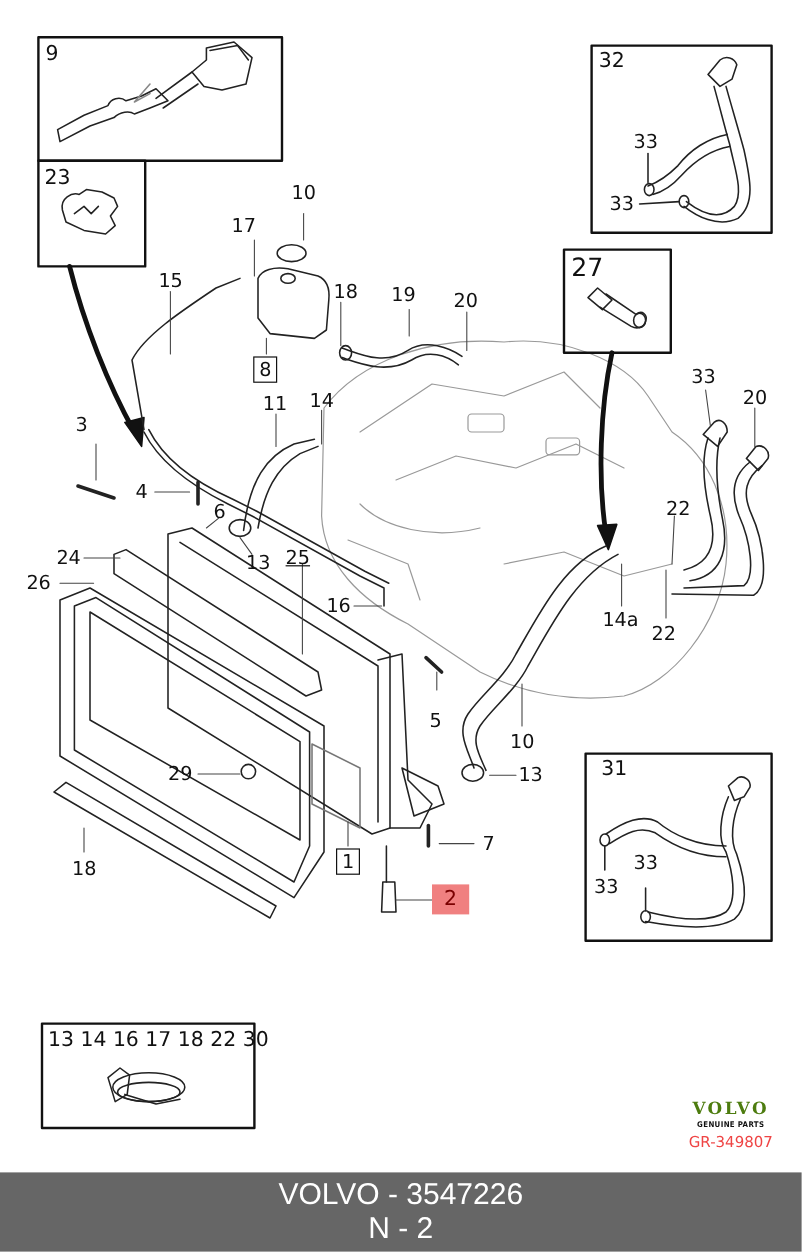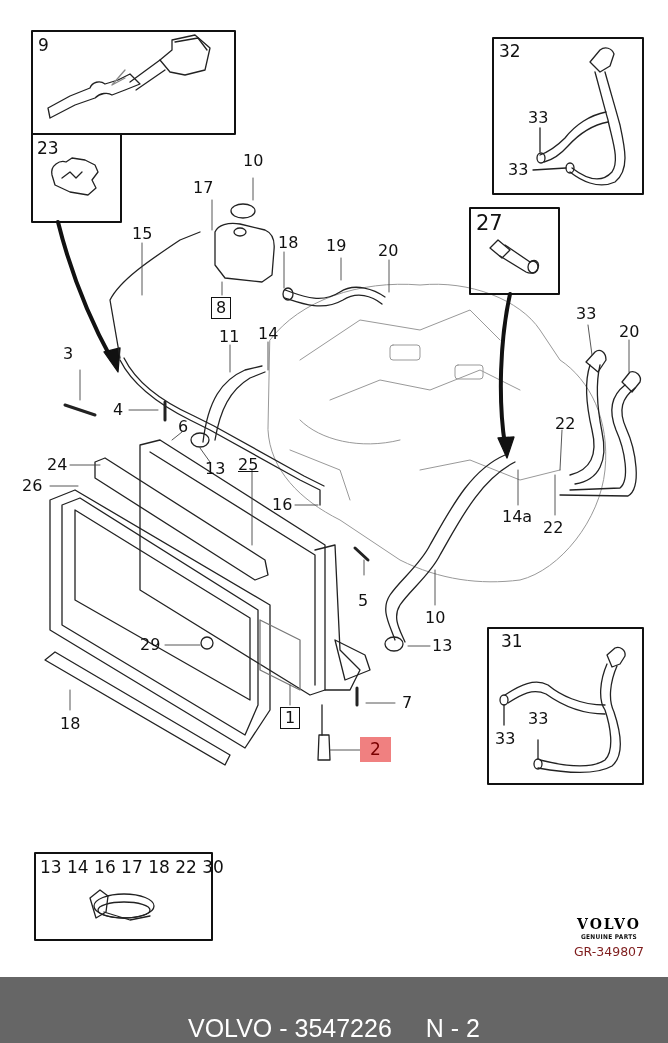--- a/index.html
+++ b/index.html
@@ -3,24 +3,24 @@
 <meta charset="utf-8">
 <style>
   html, body { margin:0; padding:0; background:#ffffff; }
   body { width:668px; height:1043px; position:relative; overflow:hidden; font-family:"DejaVu Sans", sans-serif; }
   #diagram { position:absolute; left:0; top:0; width:668px; height:975px; }
   .lbl { position:absolute; font-family:"DejaVu Sans", sans-serif; font-size:16px; color:#111; line-height:1; white-space:nowrap; }
   .boxed { border:1.5px solid #111; padding:2px 4px; background:#fff; }
   .hl { background:#f08080; color:#7a0000; padding:4px 10px; font-size:17px; }
   .clamp-labels { font-size:17px; }
   #brand { position:absolute; right:24px; top:916px; text-align:center; }
-  #brand .logo { font-family:"DejaVu Serif", serif; font-weight:bold; font-size:14px; letter-spacing:2px; color:#000000; }
+  #brand .logo { font-family:"DejaVu Serif", serif; font-weight:bold; font-size:14px; letter-spacing:2px; color:#4d7c0f; }
   #brand .sub { font-family:"DejaVu Sans Condensed","DejaVu Sans", sans-serif; font-size:6.5px; font-weight:bold; letter-spacing:0.3px; color:#111; margin-top:1px; }
-  #brand .gr { font-family:"DejaVu Sans", sans-serif; font-size:12.5px; color:#7f1d1d; margin-top:3px; }
-  #footer { position:absolute; left:0; top:977px; width:668px; height:66px; background:#666666; display:flex; align-items:flex-end; justify-content:center; }
+  #brand .gr { font-family:"DejaVu Sans", sans-serif; font-size:12.5px; color:#ef4444; margin-top:3px; }
+  #footer { position:absolute; left:0; top:977px; width:668px; height:66px; background:#666666; display:flex; align-items:center; justify-content:center;flex-direction:column; }
   #footer span { color:#fff; font-family:"Liberation Sans", sans-serif; font-size:25px; }
   #footer .gap { display:inline-block; width:34px; }
 </style>
 </head>
 <body>
 
 <div id="diagram">
   <svg width="668" height="975" viewBox="0 0 668 975" style="position:absolute;left:0;top:0;">
     <g fill="none" stroke="#222" stroke-width="1.3" stroke-linejoin="round" stroke-linecap="round">
 

